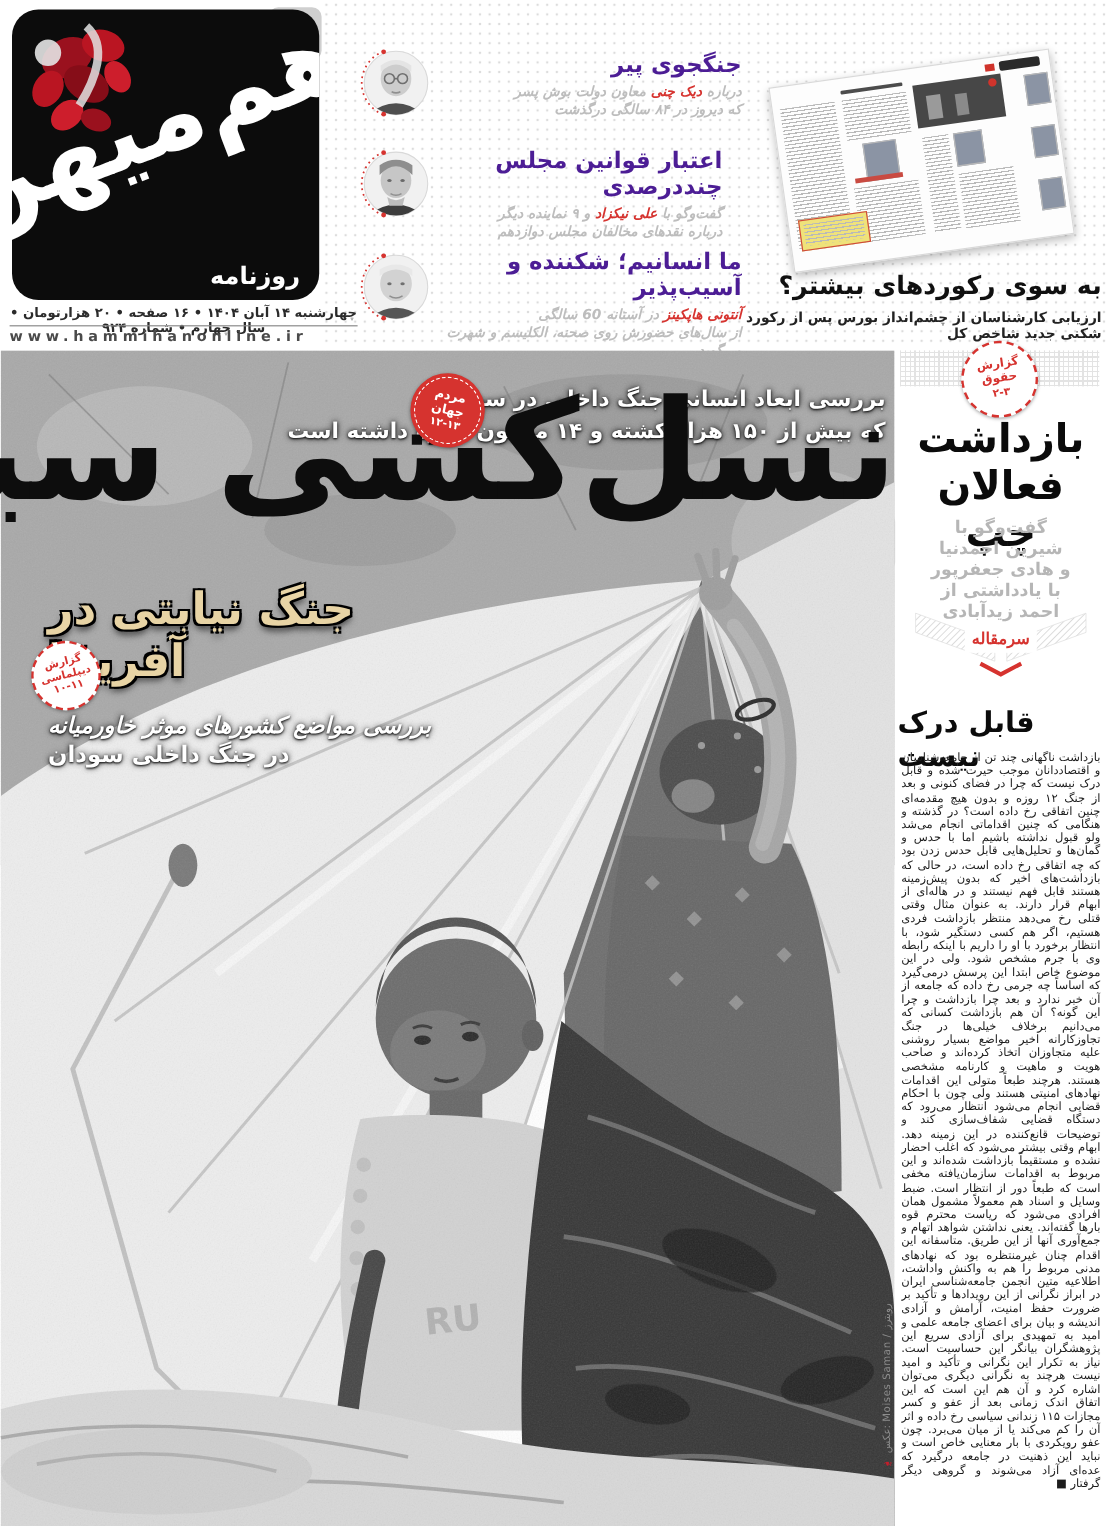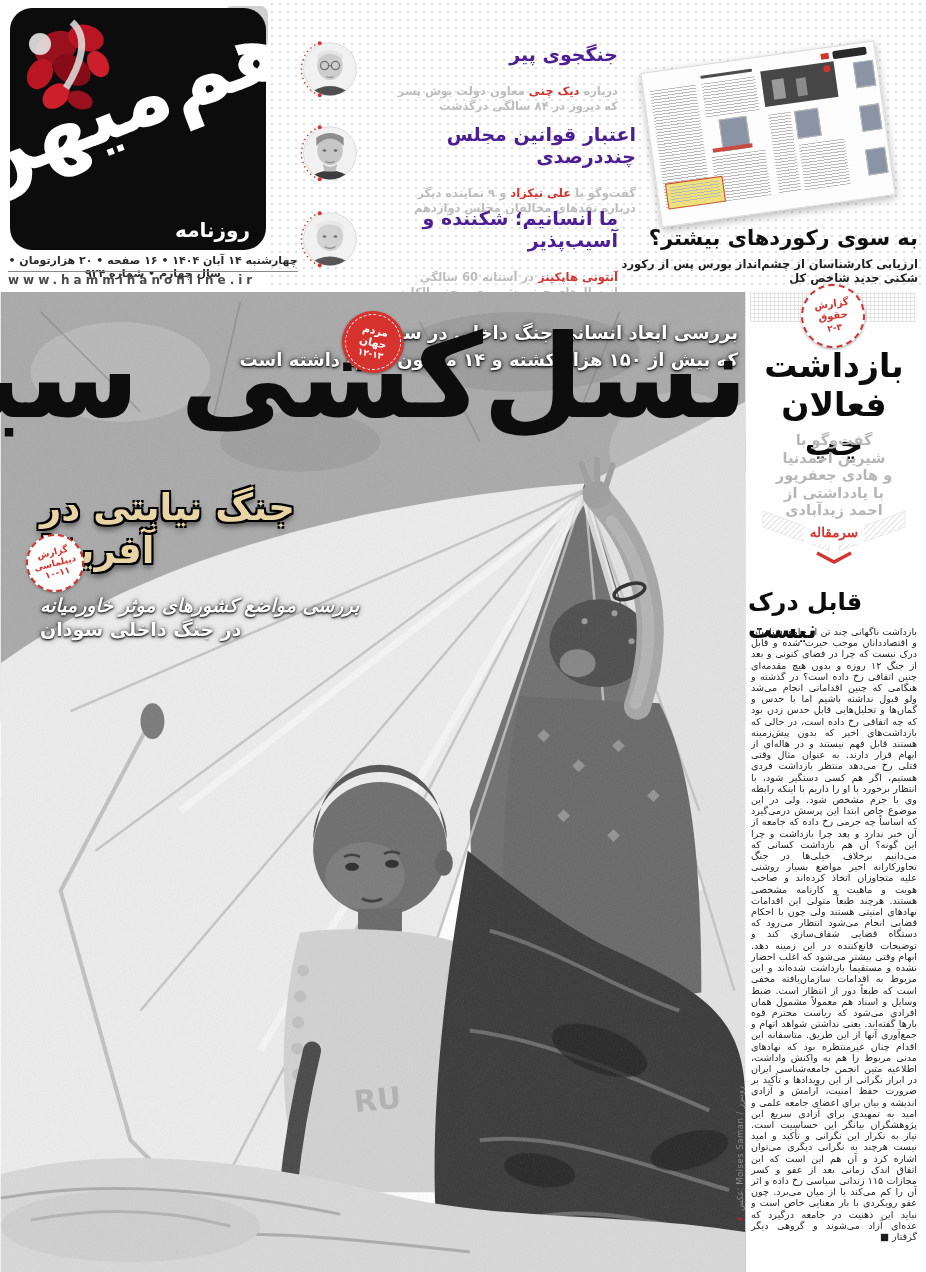--- a/index.html
+++ b/index.html
@@ -18,21 +18,21 @@
     font-size:86px; font-weight:bold; transform:rotate(-21deg); line-height:1.4; }
   #logo-type { position:absolute; right:16px; bottom:8px; color:#fff; font-size:20px; font-weight:bold; }
   #dateline { left:2px; top:254px; width:302px; font-size:11px; font-weight:bold; color:#2b2b2b; text-align:center; }
   #dateline-rule { left:8px; top:271px; width:290px; border-top:1px solid #8a8a8a; }
   #website { left:8px; top:273px; width:290px; font-size:12px; font-weight:bold; color:#4a4a4a;
     text-align:left; letter-spacing:4px; }
 
   
   .story-circle { width:62px; height:62px; }
   .story-title { font-size:19px; font-weight:700; color:#4c1d95; line-height:1.15; }
-  .story-sub { font-size:11.5px; font-weight:bold; color:#bdbdbd; line-height:15px; margin-top:18px; }
+  .story-sub { font-size:11.5px; font-weight:bold; color:#bdbdbd; line-height:15px; margin-top:3px;font-style:italic; }
   .story-sub .nm { color:#d6332f; }
   .story-text { width:252px; text-align:right; }
 
   
   #thumb { left:650px; top:56px; width:236px; height:156px; background:#fdfdfd;
     border:1px solid #d9d9d9; box-shadow:0 3px 8px rgba(0,0,0,.28); transform:rotate(-8deg); }
   .tx { background-image:repeating-linear-gradient(180deg,#b9b9b9 0 1px, transparent 1px 3px); }
   .thumb-head { background:#4c4c4c; height:3px; border-radius:1px; }
   .port { background:#8b94a4; border:1px solid #b9b9b9; }
   #bourse-title { left:620px; top:226px; width:298px; font-size:21px; font-weight:900; color:#101010; }
@@ -151,21 +151,21 @@
         <path d="M26 44 Q34 50 42 44 L40 52 28 52 Z" fill="#bdbdbd"></path>
         <ellipse cx="28" cy="29" rx="2" ry="1.4" fill="#6a6a6a"></ellipse>
           <ellipse cx="40" cy="29" rx="2" ry="1.4" fill="#6a6a6a"></ellipse>
         <path d="M29 41 Q34 44 39 41" stroke="#8f8f8f" stroke-width="1.4" fill="none"></path>
       </g>
       <path d="M22.7,3 A31,31 0 0 0 22.7,61" fill="none" stroke="#d6332f" stroke-width="1.6" stroke-dasharray="1.6 3.6"></path>
       <circle cx="22.7" cy="3.5" r="2.2" fill="#d6332f"></circle>
         <circle cx="22.7" cy="60.5" r="2.2" fill="#d6332f"></circle>
     </svg>
   </div>
-  <div class="abs rtl story-text" style="left:384px; top:124px;text-align:right;">
+  <div class="abs rtl story-text" style="left:350px; top:124px;text-align:right;">
     <div class="story-title">اعتبار قوانین مجلس چنددرصدی</div>
     <div class="story-sub"><span>گفت‌وگو با </span><span class="nm">علی نیکزاد</span><span> و ۹ نماینده دیگر</span><br><span>درباره نقدهای مخالفان مجلس دوازدهم</span></div>
   </div>
 
   <div class="abs" style="left:299px; top:210px;">
     <svg class="story-circle" viewBox="0 0 68 68">
       <defs>
           <clipPath id="c3">
             <circle cx="34" cy="32" r="29"></circle>
           </clipPath>

